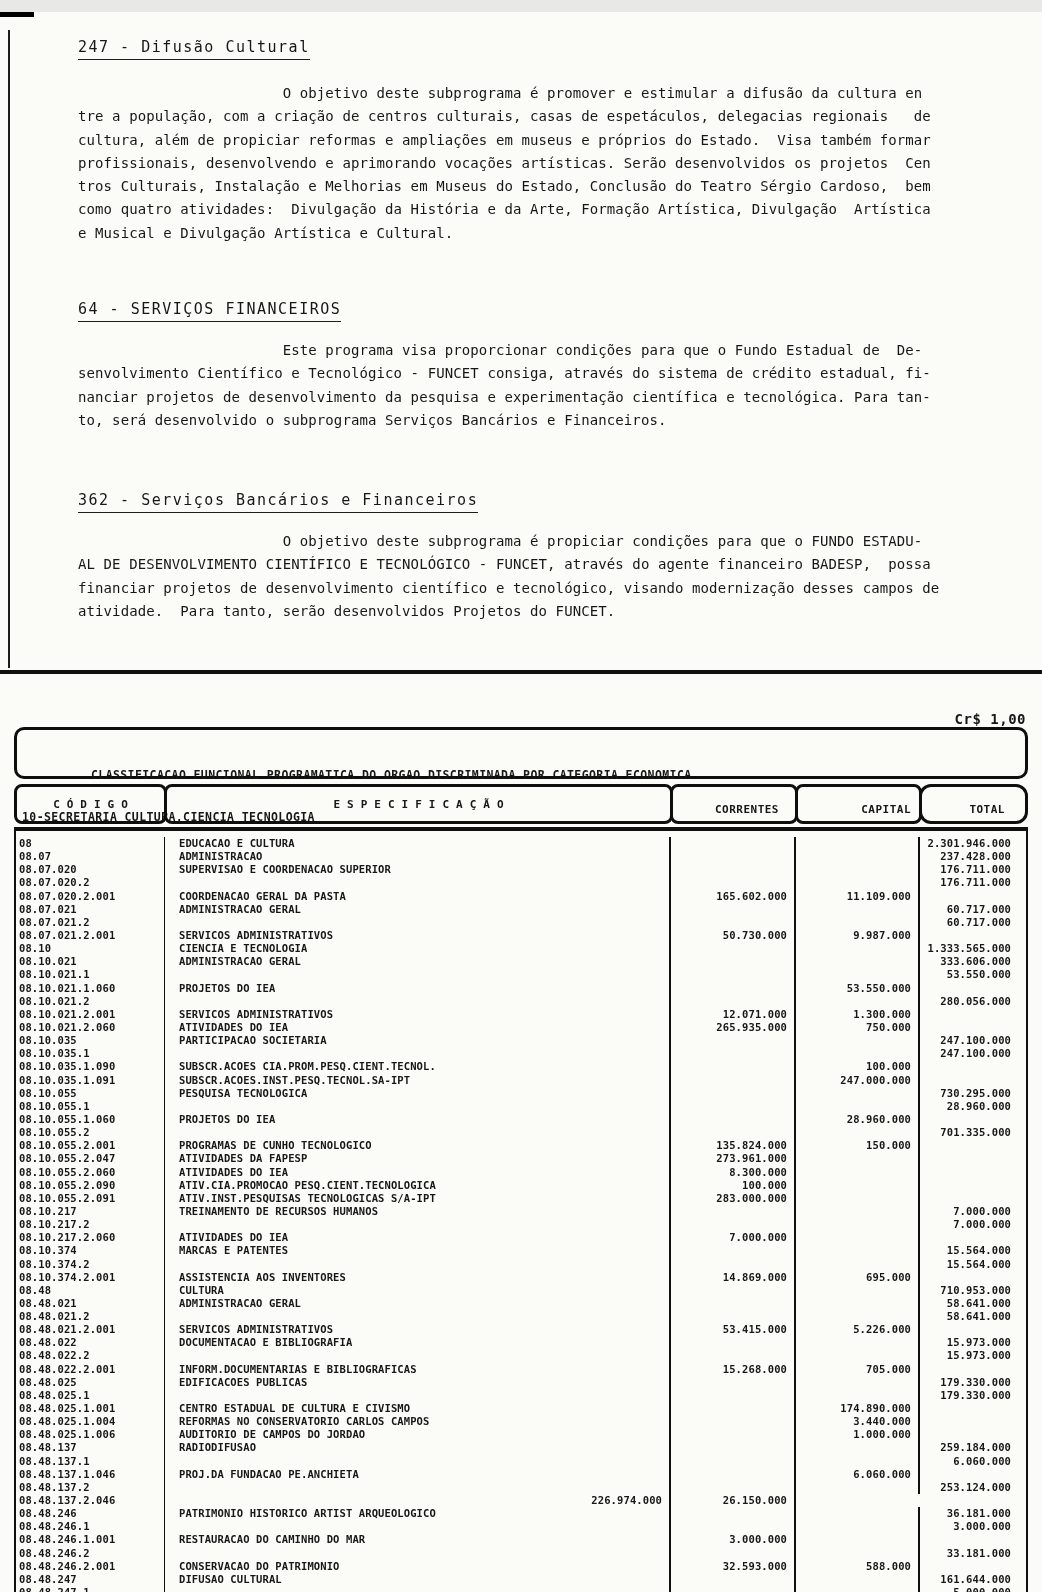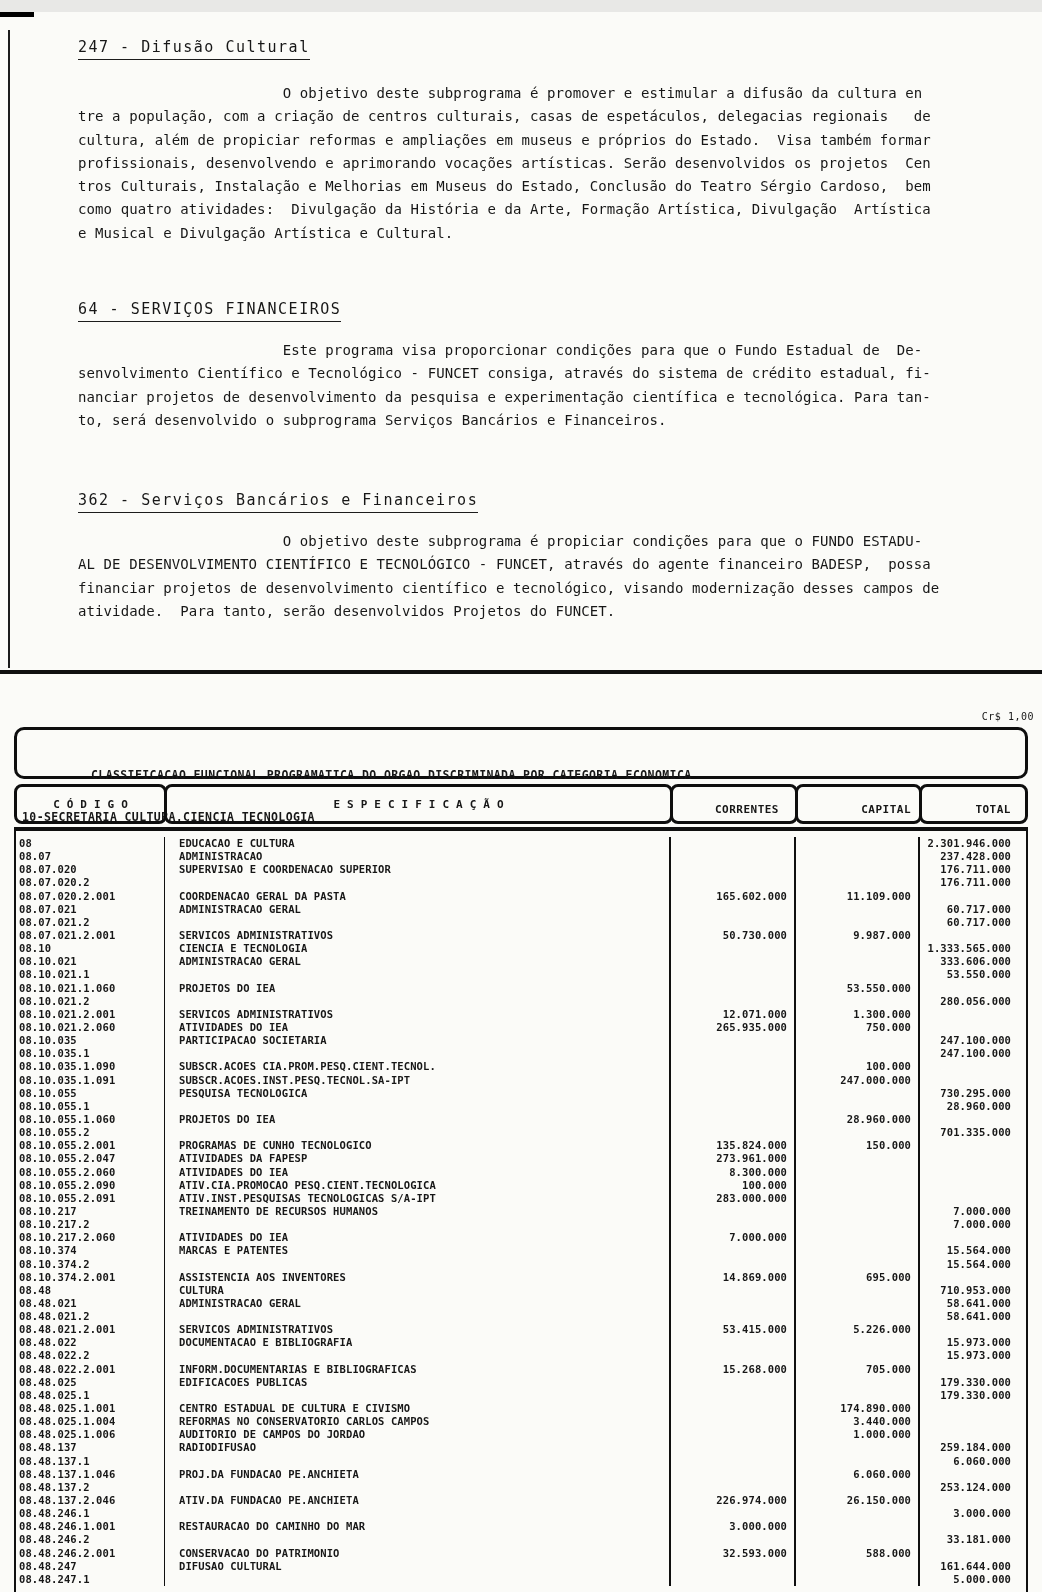--- a/index.html
+++ b/index.html
@@ -31,22 +31,22 @@
     position:absolute; left:78px;
     font-size:14px; letter-spacing:0.1px; line-height:23.3px;
     white-space:pre;
   }
   #h1 { top:26px; }   #p1 { top:70px; }
   #h2 { top:288px; }  #p2 { top:327px; }
   #h3 { top:479px; }  #p3 { top:518px; }
 
   
   .currency-note {
-    position:absolute; top:699px; right:8px;
-    font-size:10px; font-weight:normal; letter-spacing:0.5px;
+    position:absolute; top:699px; right:16px;
+    font-size:14px; font-weight:bold; letter-spacing:0.5px;
   }
   .title-box {
     position:absolute; left:14px; top:715px; width:1008px; height:36px;
     border:3px solid #0e0e0e; border-radius:10px;
     padding-top:10px;
     font-size:11.5px; font-weight:bold; letter-spacing:0.4px; line-height:14px;
     white-space:pre;
   }
   .title-line1 { margin-left:74px; }
   .title-line2 { margin-left:5px; }
@@ -59,21 +59,21 @@
     border:3px solid #0e0e0e; border-radius:8px;
     box-sizing:border-box;
     display:flex;
     font-size:11px; font-weight:bold;
   }
   .hcell + .hcell { margin-left:-3px; }
   .h-codigo { width:153px; align-items:center; justify-content:center; letter-spacing:7px; padding-left:7px; }
   .h-espec  { width:509px; align-items:center; justify-content:center; letter-spacing:7px; padding-left:7px; }
   .h-corr   { width:128px; align-items:flex-end; justify-content:flex-end; padding:0 16px 5px 0; letter-spacing:0.5px; }
   .h-cap    { width:127px; align-items:flex-end; justify-content:flex-end; padding:0 8px 5px 0; letter-spacing:0.5px; }
-  .h-total  { flex:1;      align-items:flex-end; justify-content:flex-end; padding:0 14px 5px 0; letter-spacing:0.5px; }
+  .h-total  { flex:1;      align-items:flex-end; justify-content:flex-end; padding:0 20px 5px 0; letter-spacing:0.5px;border-radius:12px; }
 
   .body-box {
     position:absolute; left:14px; top:815px; width:1014px; height:991px;
     box-sizing:border-box;
     border-left:2px solid #101010; border-right:2px solid #101010; border-top:4px solid #101010;
     padding-top:6px;
     overflow:hidden;
   }
   .trow {
     display:grid;
@@ -484,24 +484,30 @@
         </div>
         <div class="trow">
           <div class="tcell c-codigo">08.48.137.2</div>
           <div class="tcell c-espec"></div>
           <div class="tcell c-corr"></div>
           <div class="tcell c-cap"></div>
           <div class="tcell c-total">253.124.000</div>
         </div>
         <div class="trow">
           <div class="tcell c-codigo">08.48.137.2.046</div>
-          <div class="tcell c-espec">ATIV.DA FUNDACAO PE.ANCHIETA</div>
           <div class="tcell c-corr">226.974.000</div>
           <div class="tcell c-cap">26.150.000</div>
           <div class="tcell c-total"></div>
+        </div>
+        <div class="trow">
+          <div class="tcell c-codigo">08.48.246</div>
+          <div class="tcell c-espec">PATRIMONIO HISTORICO ARTIST ARQUEOLOGICO</div>
+          <div class="tcell c-corr"></div>
+          <div class="tcell c-cap"></div>
+          <div class="tcell c-total">36.181.000</div>
         </div>
         <div class="trow">
           <div class="tcell c-codigo">08.48.246.1</div>
           <div class="tcell c-espec"></div>
           <div class="tcell c-corr"></div>
           <div class="tcell c-cap"></div>
           <div class="tcell c-total">3.000.000</div>
         </div>
         <div class="trow">
           <div class="tcell c-codigo">08.48.246.1.001</div>

